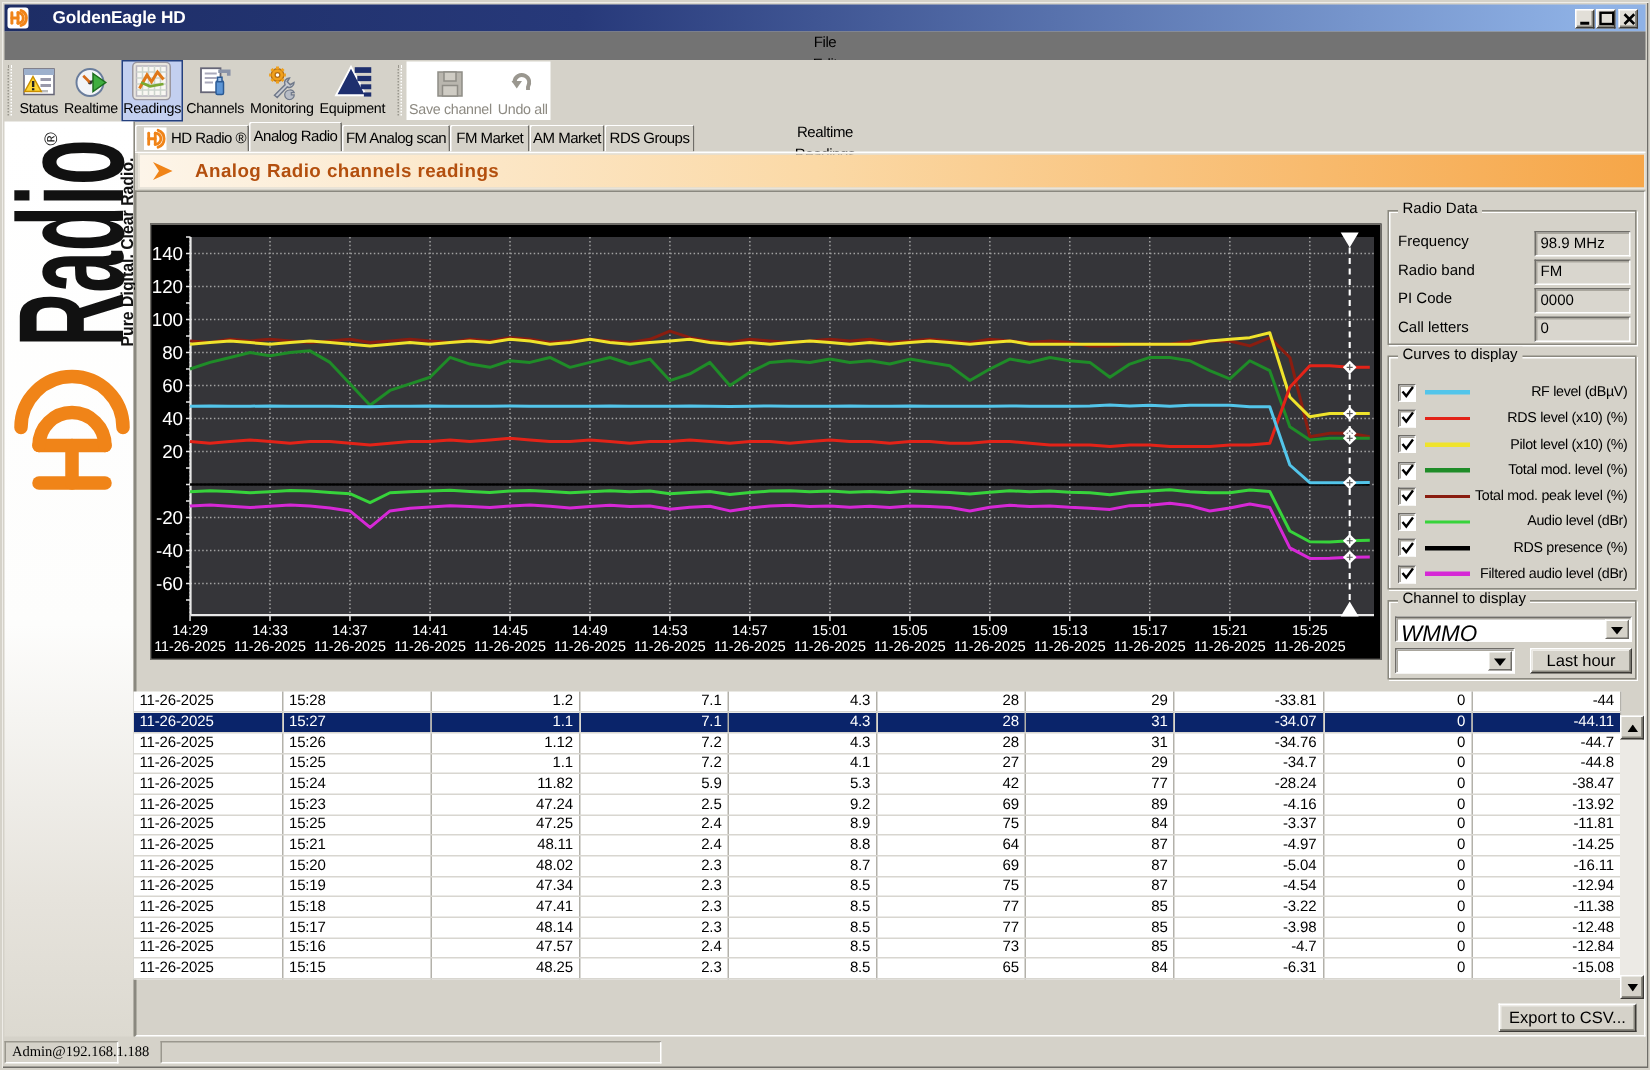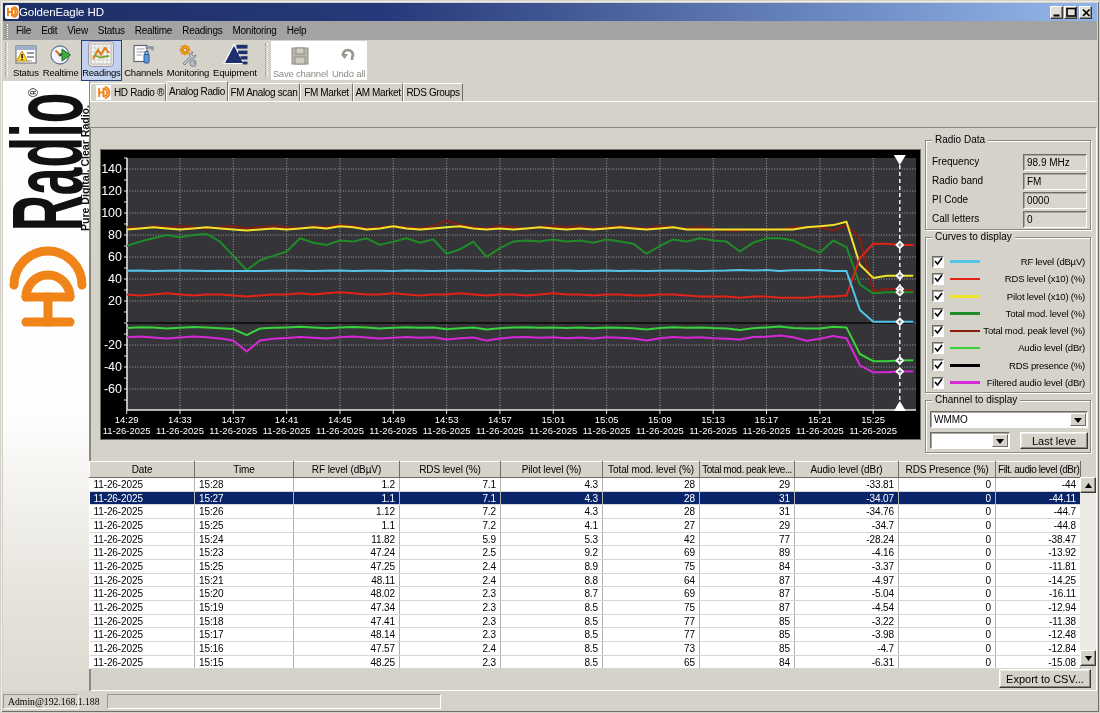--- a/index.html
+++ b/index.html
@@ -1,22 +1,22 @@
 <!DOCTYPE html>
 <html><head><meta charset="utf-8">
 <style>
 * { margin:0; padding:0; box-sizing:border-box; }
 html,body { width:1100px; height:713px; overflow:hidden; }
 body { font-family:"Liberation Sans", sans-serif; background:#d5d2c9; position:relative; font-size:11px; color:#000; }
 .win-border { position:absolute; inset:0; border:1px solid #d5d2c9; box-shadow: inset 1px 1px 0 #eeece7, inset -1px -1px 0 #6f6d68; }
 .titlebar { position:absolute; left:3px; top:3px; width:1094px; height:18px;
   background:linear-gradient(90deg,#1d2d65 0%, #27397a 35%, #8fb2e6 97%); display:flex; align-items:center; }
-.titlebar .t { color:#fff; font-size:11.5px; font-weight:normal; margin-left:0; letter-spacing:-0.1px; }
+.titlebar .t { color:#fff; font-size:11.5px; font-weight:bold; margin-left:16px; letter-spacing:-0.1px; }
 .tbtn { width:13px; height:13px; background:#e2dfd8; border:1px solid; border-color:#fff #3c3a36 #3c3a36 #fff; box-shadow:inset -1px -1px 0 #8a887f; display:flex; align-items:center; justify-content:center; }
-.menubar { position:absolute; left:3px; top:21px; width:1094px; height:19px; background:#a3a3a3; display:flex; align-items:center; }
+.menubar { position:absolute; left:3px; top:21px; width:1094px; height:19px; background:#737373; display:flex; align-items:center;flex-direction:column; }
 .menubar span { padding:2px 5px; font-size:10px; letter-spacing:-0.25px; }
 .grip { width:3px; height:14px; margin:0 3px 0 2px; border-left:1px dotted #9a978e; border-right:1px dotted #fff; }
 .toolbar { position:absolute; left:3px; top:40px; width:1094px; height:41px; background:#d5d2c9; display:flex; align-items:stretch; }
 .tool { display:flex; flex-direction:column; align-items:center; justify-content:flex-start; padding:2px 2px 1px; font-size:9.5px; letter-spacing:-0.2px; }
 .tool .ic { height:25px; display:flex; align-items:center; }
 .tool.selected { background:#c3d0f0; border:1.5px solid #24407e; padding:0.5px 0.5px 0; }
 .tool.disabled { color:#8d8a82; }
 .tpanel { background:#ffffff; display:flex; margin:1px 0; }
 .sidebar { position:absolute; left:3px; top:81px; width:87px; height:610px;
   background:linear-gradient(180deg,#fff 0%,#fdfdfc 55%,#e6e3dc 85%,#dcd9d0 100%); border-right:1px solid #8a887f; }
@@ -35,21 +35,21 @@
 .chartbox { position:absolute; left:9px; top:21px; width:821px; height:291px; border:1px solid #6f6d68; background:#000; }
 .rpanel { position:absolute; left:832px; top:8px; width:172px; height:324px; }
 .groupbox { position:absolute; border:1px solid #8a887f; box-shadow:1px 1px 0 #fff, inset 1px 1px 0 #fff; }
 .gtitle { position:absolute; top:-7px; left:6px; background:#d5d2c9; padding:0 3px; font-size:10px; }
 .fld { position:absolute; height:17px; background:#d9d6ce; border:1px solid; border-color:#6f6d68 #fff #fff #6f6d68; box-shadow:inset 1px 1px 0 #a9a69d; font-size:10px; padding:2px 3px 0; }
 .lbl { position:absolute; font-size:10px; }
 .crow { display:flex; align-items:center; height:17.3px; position:relative; }
 .cb { width:12px; height:12px; background:#fff; border:1px solid; border-color:#6f6d68 #fff #fff #6f6d68; box-shadow:inset 1px 1px 0 #a9a69d; margin-left:6px; display:flex; align-items:center; justify-content:center; }
 .cline { width:30px; height:2.6px; margin-left:6px; }
 .clabel { position:absolute; right:5px; top:3px; white-space:nowrap; font-size:9.5px; letter-spacing:-0.2px; }
-.combo { position:absolute; background:#fff; border:1px solid; border-color:#6f6d68 #fff #fff #6f6d68; box-shadow:inset 1px 1px 0 #a9a69d; font-size:10px; }
+.combo { position:absolute; background:#fff; border:1px solid; border-color:#6f6d68 #fff #fff #6f6d68; box-shadow:inset 1px 1px 0 #a9a69d; font-size:15px;font-style:italic; }
 .cbtn { position:absolute; right:1px; top:1px; bottom:1px; width:16px; background:#d5d2c9; border:1px solid; border-color:#fff #6f6d68 #6f6d68 #fff; display:flex; align-items:center; justify-content:center; }
 .cbtn:after { content:""; border:4px solid transparent; border-top:5px solid #000; margin-top:5px; }
 .btn { position:absolute; background:#d5d2c9; border:1px solid; border-color:#fff #3c3a36 #3c3a36 #fff; box-shadow:inset -1px -1px 0 #8a887f, inset 1px 1px 0 #eeece7; font-size:11px; text-align:center; }
 table.grid { position:absolute; left:-2px; top:333px; width:992px; border-collapse:collapse; table-layout:fixed; background:#fff; font-size:10px; letter-spacing:-0.1px; }
 table.grid th { background:#d5d2c9; border:1px solid; border-color:#fff #6f6d68 #6f6d68 #fff; font-weight:normal; height:16px; font-size:10px; padding:0 2px; overflow:hidden; white-space:nowrap; }
 table.grid td { border-right:1px solid #b3b1aa; border-bottom:1px solid #d8d6d0; height:13.68px; padding:0 4px; overflow:hidden; white-space:nowrap; }
 table.grid td.l { text-align:left; }
 table.grid td.r { text-align:right; }
 table.grid tr.sel td { background:#0a246a; color:#fff; }
 .vscroll { position:absolute; left:989px; top:349px; width:16px; height:189px; background:#eceae5; }
@@ -256,20 +256,26 @@
             <path d="M15 3 A9.5 9.5 0 0 1 15 21"></path>
 </g>
         </svg>
         <span>HD Radio ®</span>
       </div>
     <div class="tab active" style="width:62px">Analog Radio</div>
     <div class="tab" style="width:72px">FM Analog scan</div>
     <div class="tab" style="width:53px">FM Market</div>
     <div class="tab" style="width:50px">AM Market</div>
     <div class="tab" style="width:60px">RDS Groups</div>
+  </div>
+  <div class="orange">
+    <svg class="arrow" width="22" height="14" viewBox="0 0 22 14">
+        <polygon points="1,1 14,7 1,13 5,7" fill="#f08418"></polygon>
+      </svg>
+    <span class="txt">Analog Radio channels readings</span>
   </div>
   <div class="panel">
     <div class="chartbox">
         <svg width="819" height="289" viewBox="0 0 819 289" style="display:block">
           <rect x="0" y="0" width="819" height="289" fill="#000"></rect>
           <rect x="26" y="8" width="789" height="252" fill="#353539"></rect>
           <line x1="26" y1="239.0" x2="815" y2="239.0" stroke="#a2a2a2" stroke-width="1" stroke-dasharray="1,1.6"></line>
           <line x1="26" y1="217.0" x2="815" y2="217.0" stroke="#a2a2a2" stroke-width="1" stroke-dasharray="1,1.6"></line>
           <line x1="26" y1="195.0" x2="815" y2="195.0" stroke="#a2a2a2" stroke-width="1" stroke-dasharray="1,1.6"></line>
           <line x1="26" y1="173.0" x2="815" y2="173.0" stroke="#a2a2a2" stroke-width="1" stroke-dasharray="1,1.6"></line>
@@ -498,37 +504,25 @@
 <span class="clabel">Filtered audio level (dBr)</span>
             </div>
           </div>
       </div>
       <div class="groupbox" style="left:2px; top:264px; width:166px; height:53px;">
         <div class="gtitle">Channel to display</div>
         <div class="combo" style="left:4px; top:10px; width:158px; height:17px; padding:2px 3px 0;">WMMO<div class="cbtn"></div></div>
         <div class="combo" style="left:4px; top:31px; width:80px; height:17px;">
             <div class="cbtn"></div>
           </div>
-        <div class="btn" style="left:94px; top:31px; width:68px; height:17px; line-height:16px;">Last leve</div>
+        <div class="btn" style="left:94px; top:31px; width:68px; height:17px; line-height:16px;">Last hour</div>
       </div>
     </div>
     <table class="grid">
         <tbody>
-          <tr>
-            <th style="width:105px;">Date</th>
-            <th style="width:99px;">Time</th>
-            <th style="width:106px;">RF level (dBµV)</th>
-            <th style="width:101px;">RDS level (%)</th>
-            <th style="width:102px;">Pilot level (%)</th>
-            <th style="width:97px;">Total mod. level (%)</th>
-            <th style="width:95px; letter-spacing:-0.45px;">Total mod. peak leve...</th>
-            <th style="width:104px;">Audio level (dBr)</th>
-            <th style="width:97px;">RDS Presence (%)</th>
-            <th style="width:85px; letter-spacing:-0.45px;">Filt. audio level (dBr)</th>
-          </tr>
           <tr>
             <td class="l">11-26-2025</td>
             <td class="l">15:28</td>
             <td class="r">1.2</td>
             <td class="r">7.1</td>
             <td class="r">4.3</td>
             <td class="r">28</td>
             <td class="r">29</td>
             <td class="r">-33.81</td>
             <td class="r">0</td>

